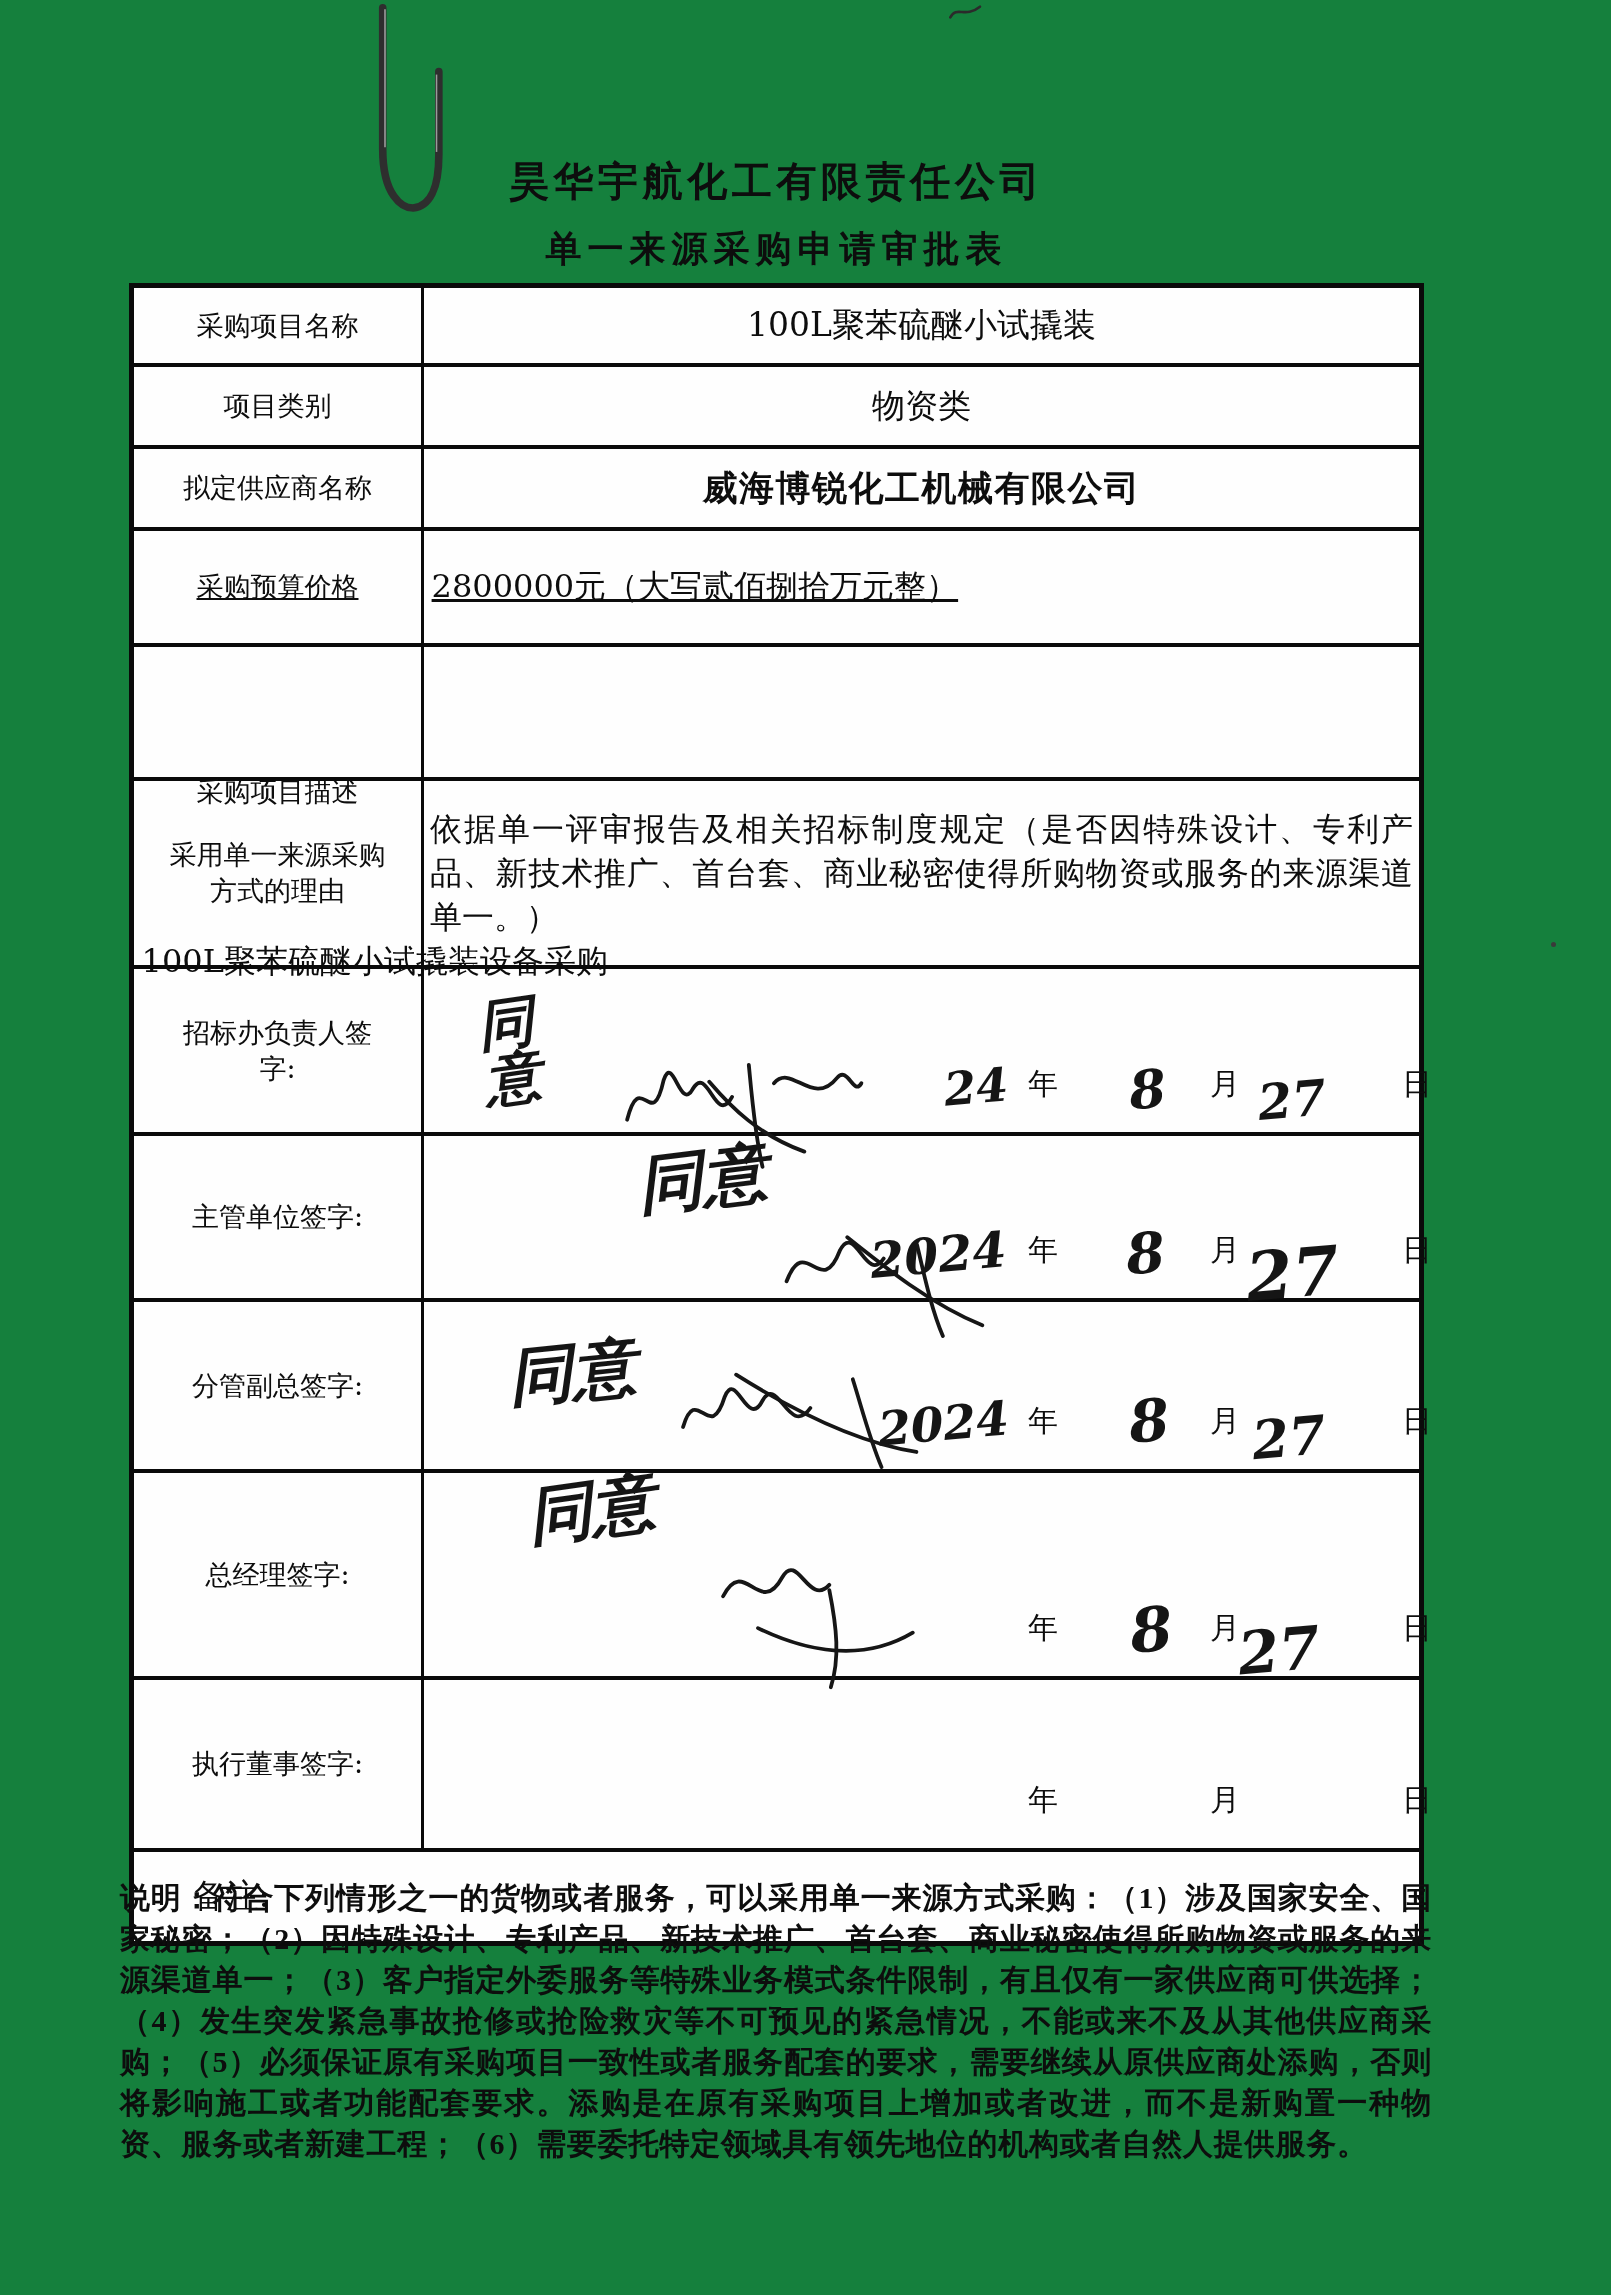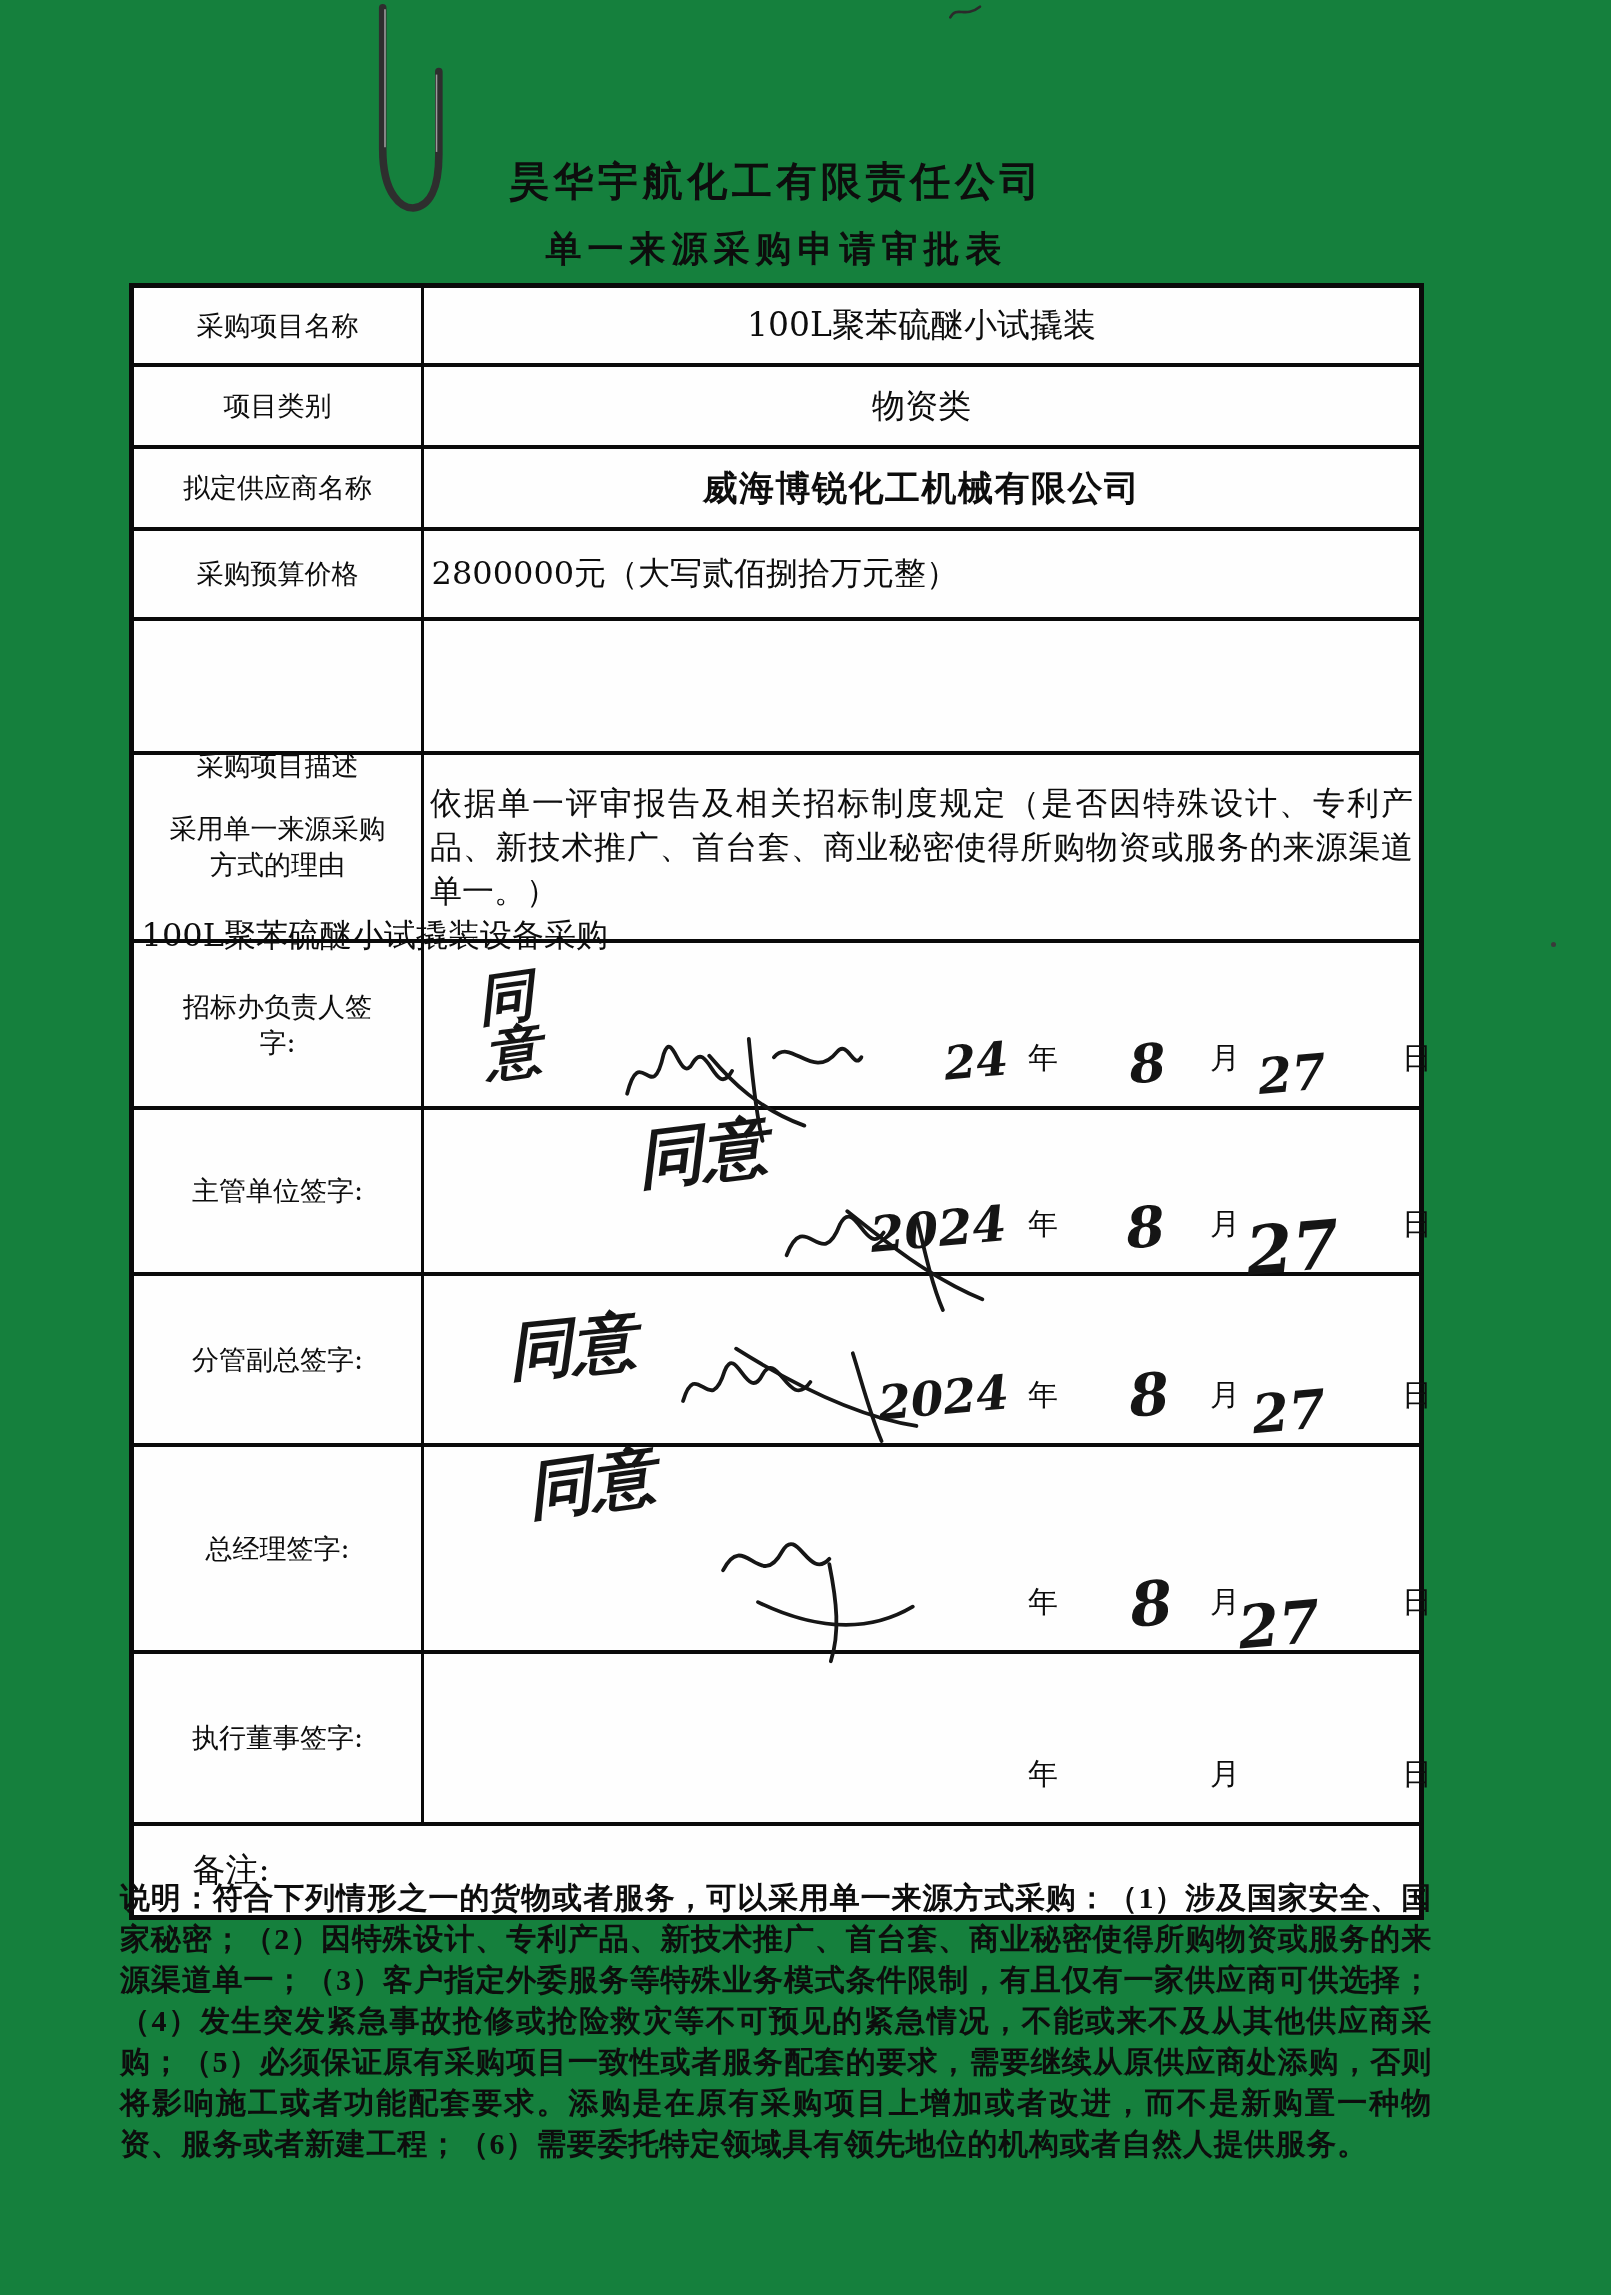--- a/index.html
+++ b/index.html
@@ -117,21 +117,21 @@
     <div class="row" style="height:82px;">
       <div class="cell label">项目类别</div>
       <div class="cell value center">物资类</div>
     </div>
 
     <div class="row" style="height:82px;">
       <div class="cell label">拟定供应商名称</div>
       <div class="cell value center bold-sans">威海博锐化工机械有限公司</div>
     </div>
 
-    <div class="row" style="height:90px;">
+    <div class="row" style="height:116px;text-decoration:underline;">
       <div class="cell label">采购预算价格</div>
       <div class="cell value small">2800000元（大写贰佰捌拾万元整）</div>
     </div>
 
     <div class="row" style="height:134px;flex-direction:column;">
       <div class="cell label">采购项目描述</div>
       <div class="cell value small">100L聚苯硫醚小试撬装设备采购</div>
     </div>
 
     <div class="row" style="height:188px;">

